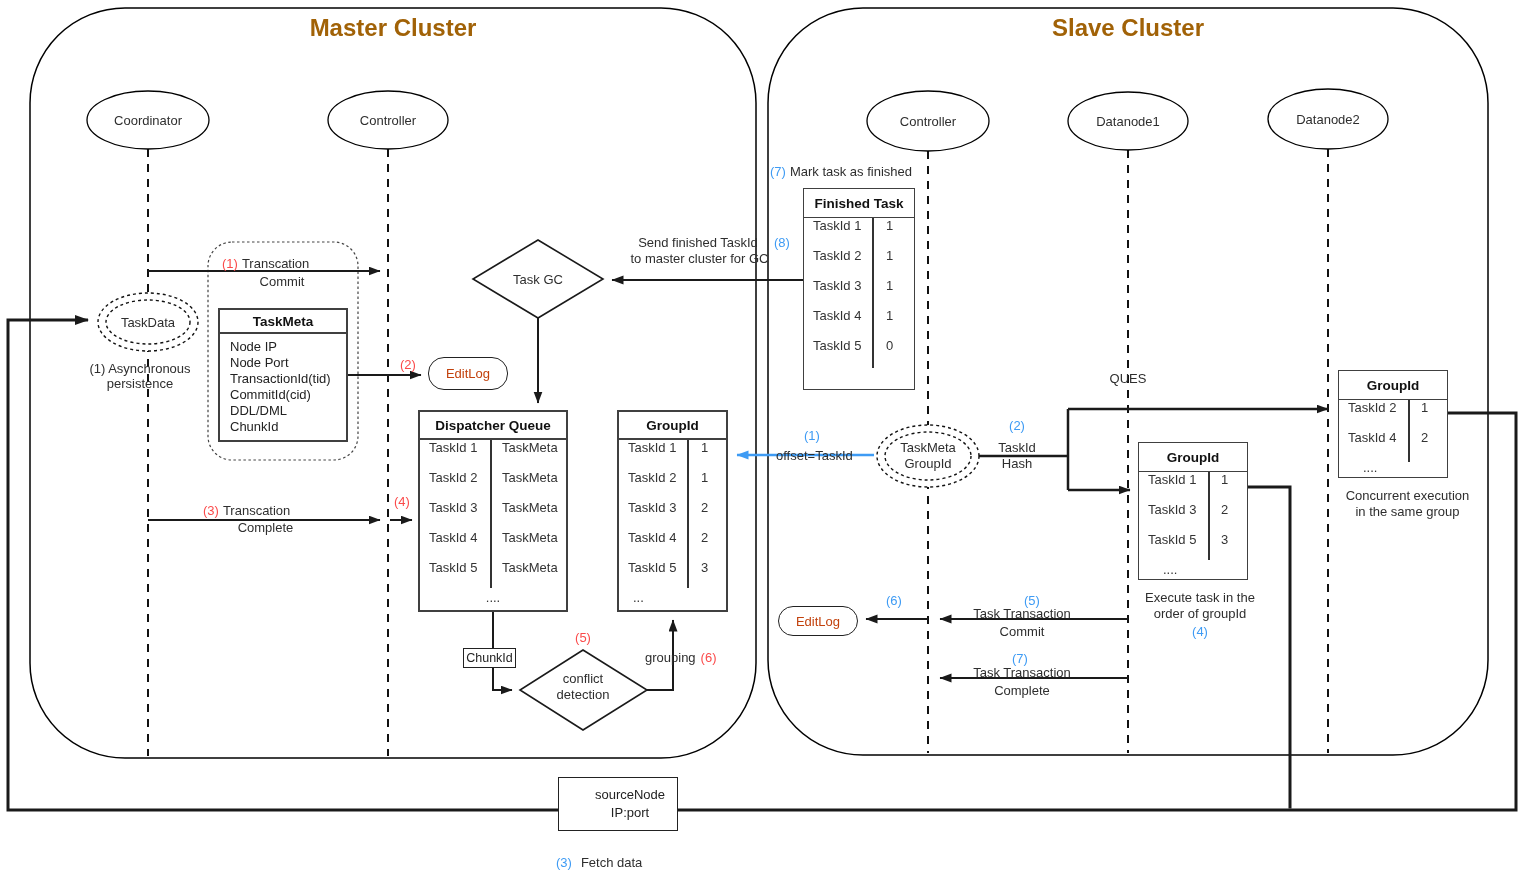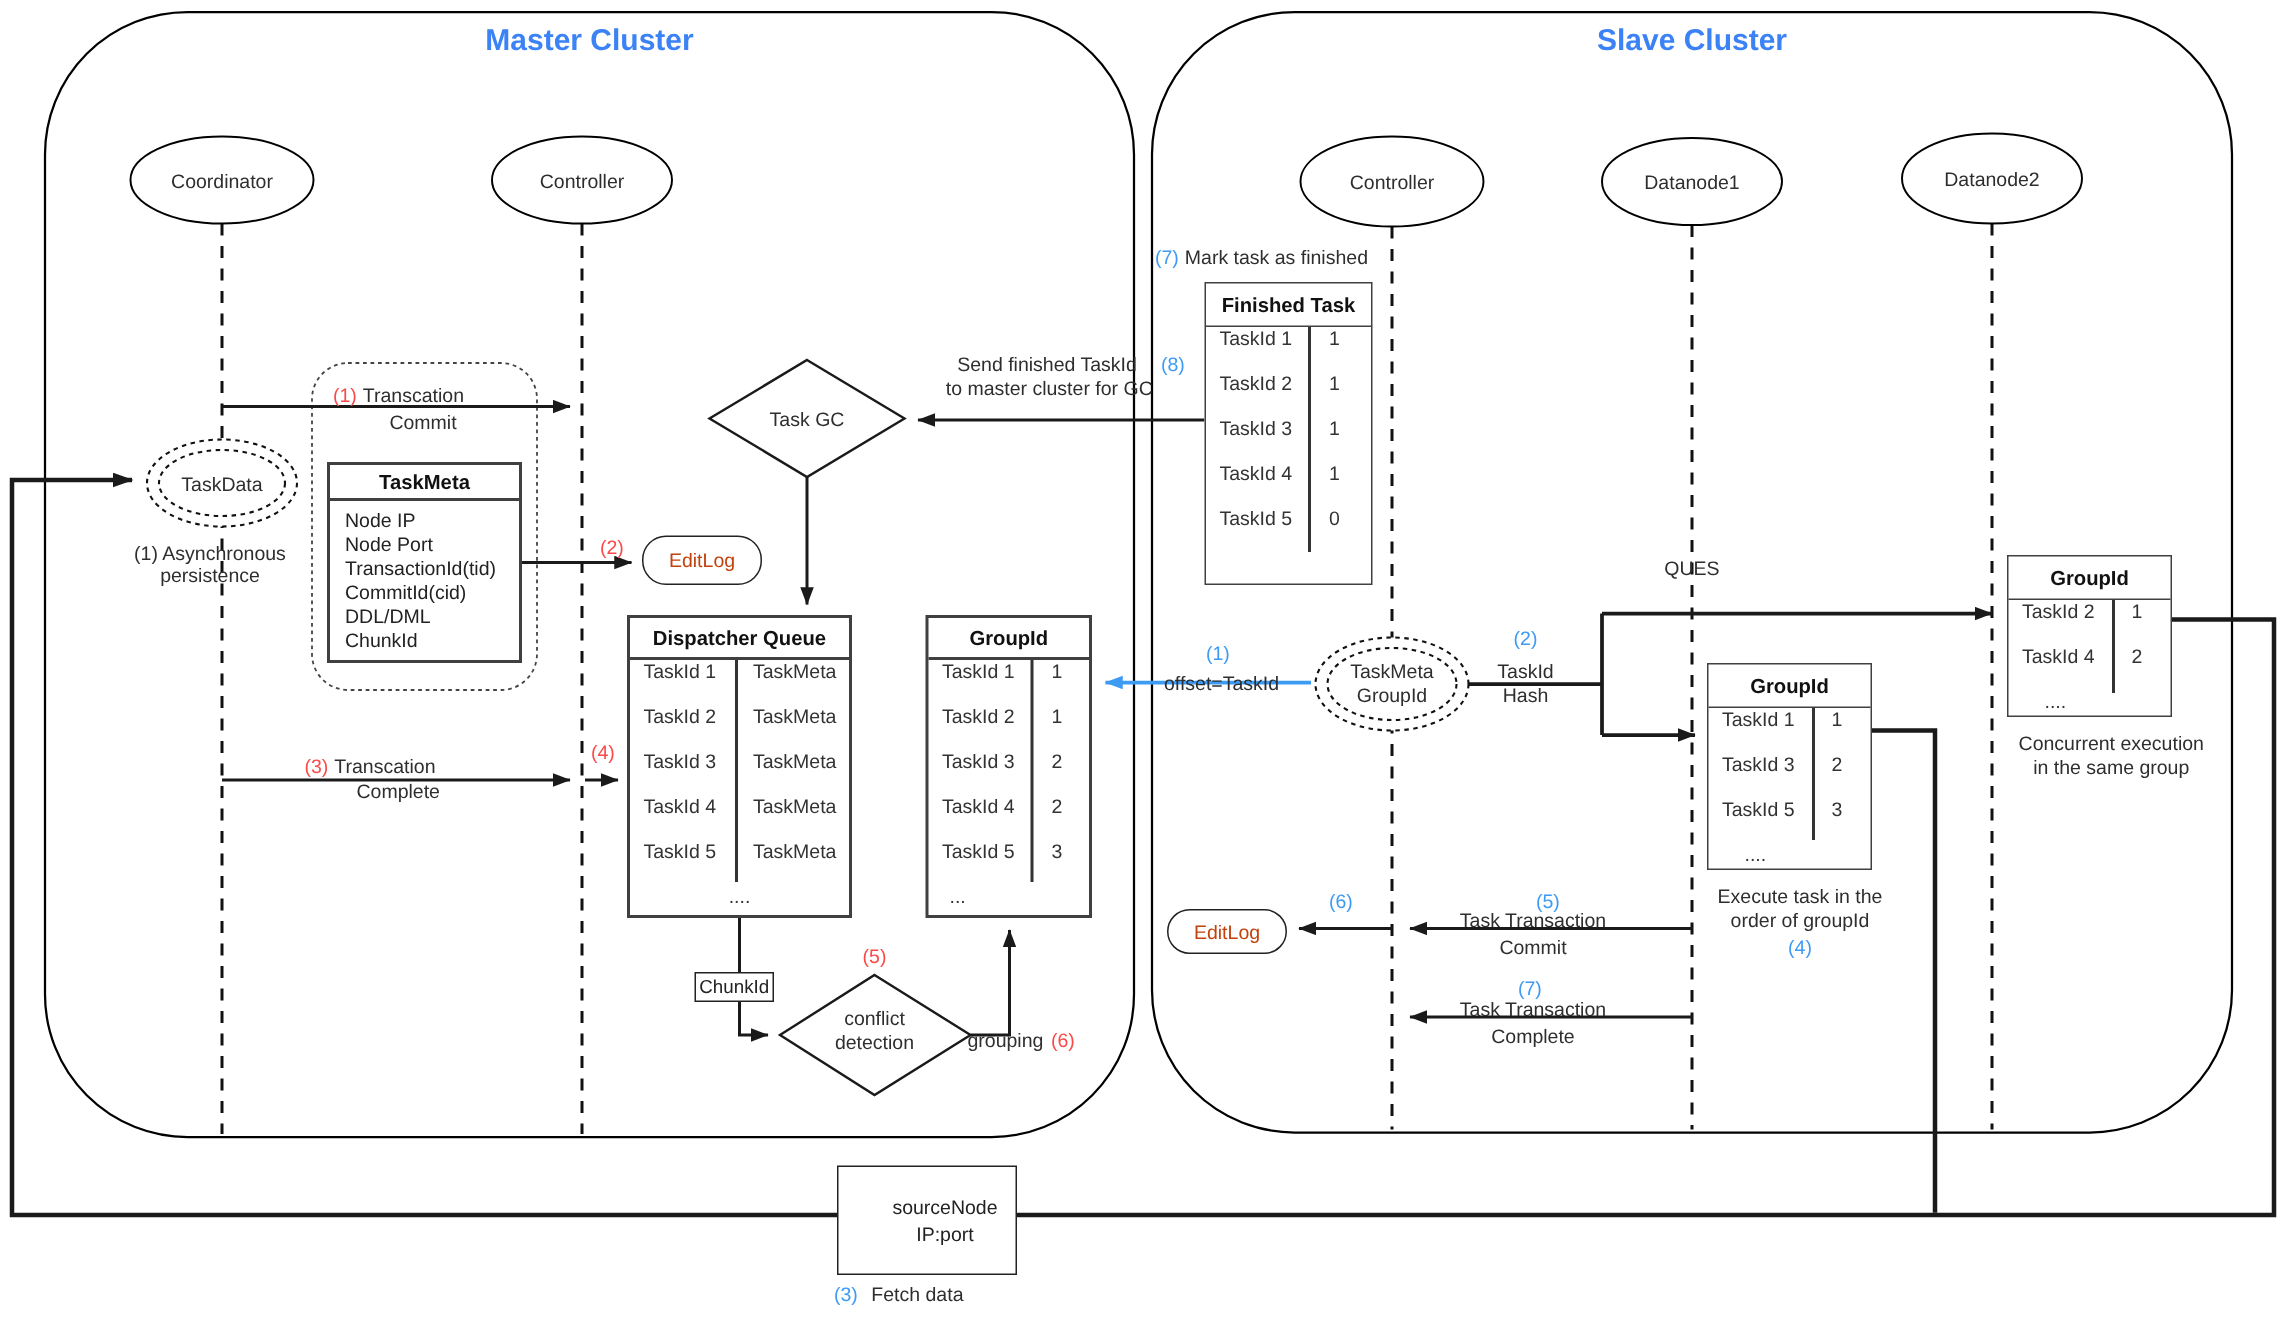--- a/index.html
+++ b/index.html
@@ -4,21 +4,21 @@
 <style>
   html,body { margin:0; padding:0; background:#fff; }
   #canvas {
     position:relative; width:1528px; height:881px; background:#ffffff;
     font-family:"Liberation Sans", sans-serif; overflow:hidden;
     --red:#fb4a4a; --blue:#3e9bf4;
   }
   #wires { position:absolute; left:0; top:0; }
   .lbl { position:absolute; font-size:13px; color:#2e2e2e; white-space:nowrap; line-height:15px; }
   .c { text-align:center; }
-  .big { font-size:20px; font-weight:bold; color:#3b82f6; }
+  .big { font-size:24px; font-weight:bold; color:#a16207; }
   .red { color:var(--red); }
   .blue { color:var(--blue); }
   .num { margin-right:4px; }
   .numl { margin-left:5px; }
   .tbl { position:absolute; background:#fff; border:2px solid #404040; box-sizing:border-box; }
   .tbl-h { font-weight:bold; font-size:13.5px; text-align:center; color:#111;
            border-bottom:2px solid #404040; display:flex; align-items:center; justify-content:center; }
   .tbl-body { position:relative; }
   .tr { display:flex; height:30px; align-items:flex-start; font-size:13px; color:#333; }
   .td1 { width:70px; padding-left:9px; box-sizing:border-box; }
@@ -200,21 +200,21 @@
           <span class="td2">3</span>
         </div>
       </div>
     <div class="more" style="padding-left:14px;">...</div>
   </div>
 
   <div class="box" style="left:463px; top:648px; width:53px; height:20px; border-width:1px; font-size:12.5px; line-height:13px;">ChunkId</div>
   <div class="lbl red c" style="left:568px; top:630px; width:30px;">(5)</div>
   <div class="lbl c" style="left:523px; top:671px; width:120px;">conflict</div>
   <div class="lbl c" style="left:523px; top:687px; width:120px;">detection</div>
-  <div class="lbl" style="left:645px; top:650px;margin-top:36px;">
+  <div class="lbl" style="left:645px; top:650px;">
     <span>grouping</span><span class="numl red">(6)</span>
   </div>
 
   <div class="lbl" style="left:770px; top:164px;">
     <span class="num blue">(7)</span><span>Mark task as finished</span>
   </div>
 
   <div class="tbl" style="left:803px; top:188px; width:112px; height:202px; border-width:1.5px;">
     <div class="tbl-h" style="height:28px; border-bottom-width:1.5px;">Finished Task</div>
     <div class="tbl-body">
@@ -302,21 +302,21 @@
   <div class="lbl blue" style="left:886px; top:593px;">(6)</div>
 
   <div class="lbl blue" style="left:1024px; top:593px;">(5)</div>
   <div class="lbl c" style="left:962px; top:606px; width:120px;">Task Transaction</div>
   <div class="lbl c" style="left:962px; top:624px; width:120px;">Commit</div>
 
   <div class="lbl blue" style="left:1012px; top:651px;">(7)</div>
   <div class="lbl c" style="left:962px; top:665px; width:120px;">Task Transaction</div>
   <div class="lbl c" style="left:962px; top:683px; width:120px;">Complete</div>
 
-  <div class="box" style="left:558px; top:777px; width:120px; height:73px;padding-left:24px;">
+  <div class="box" style="left:558px; top:777px; width:120px; height:54px;padding-left:24px;">
     <div>sourceNode</div>
     <div>IP:port</div>
   </div>
   <div class="lbl" style="left:556px; top:855px;">
     <span class="blue" style="margin-right:9px;">(3)</span><span>Fetch data</span>
   </div>
 
 </div>
 
 </body></html>

